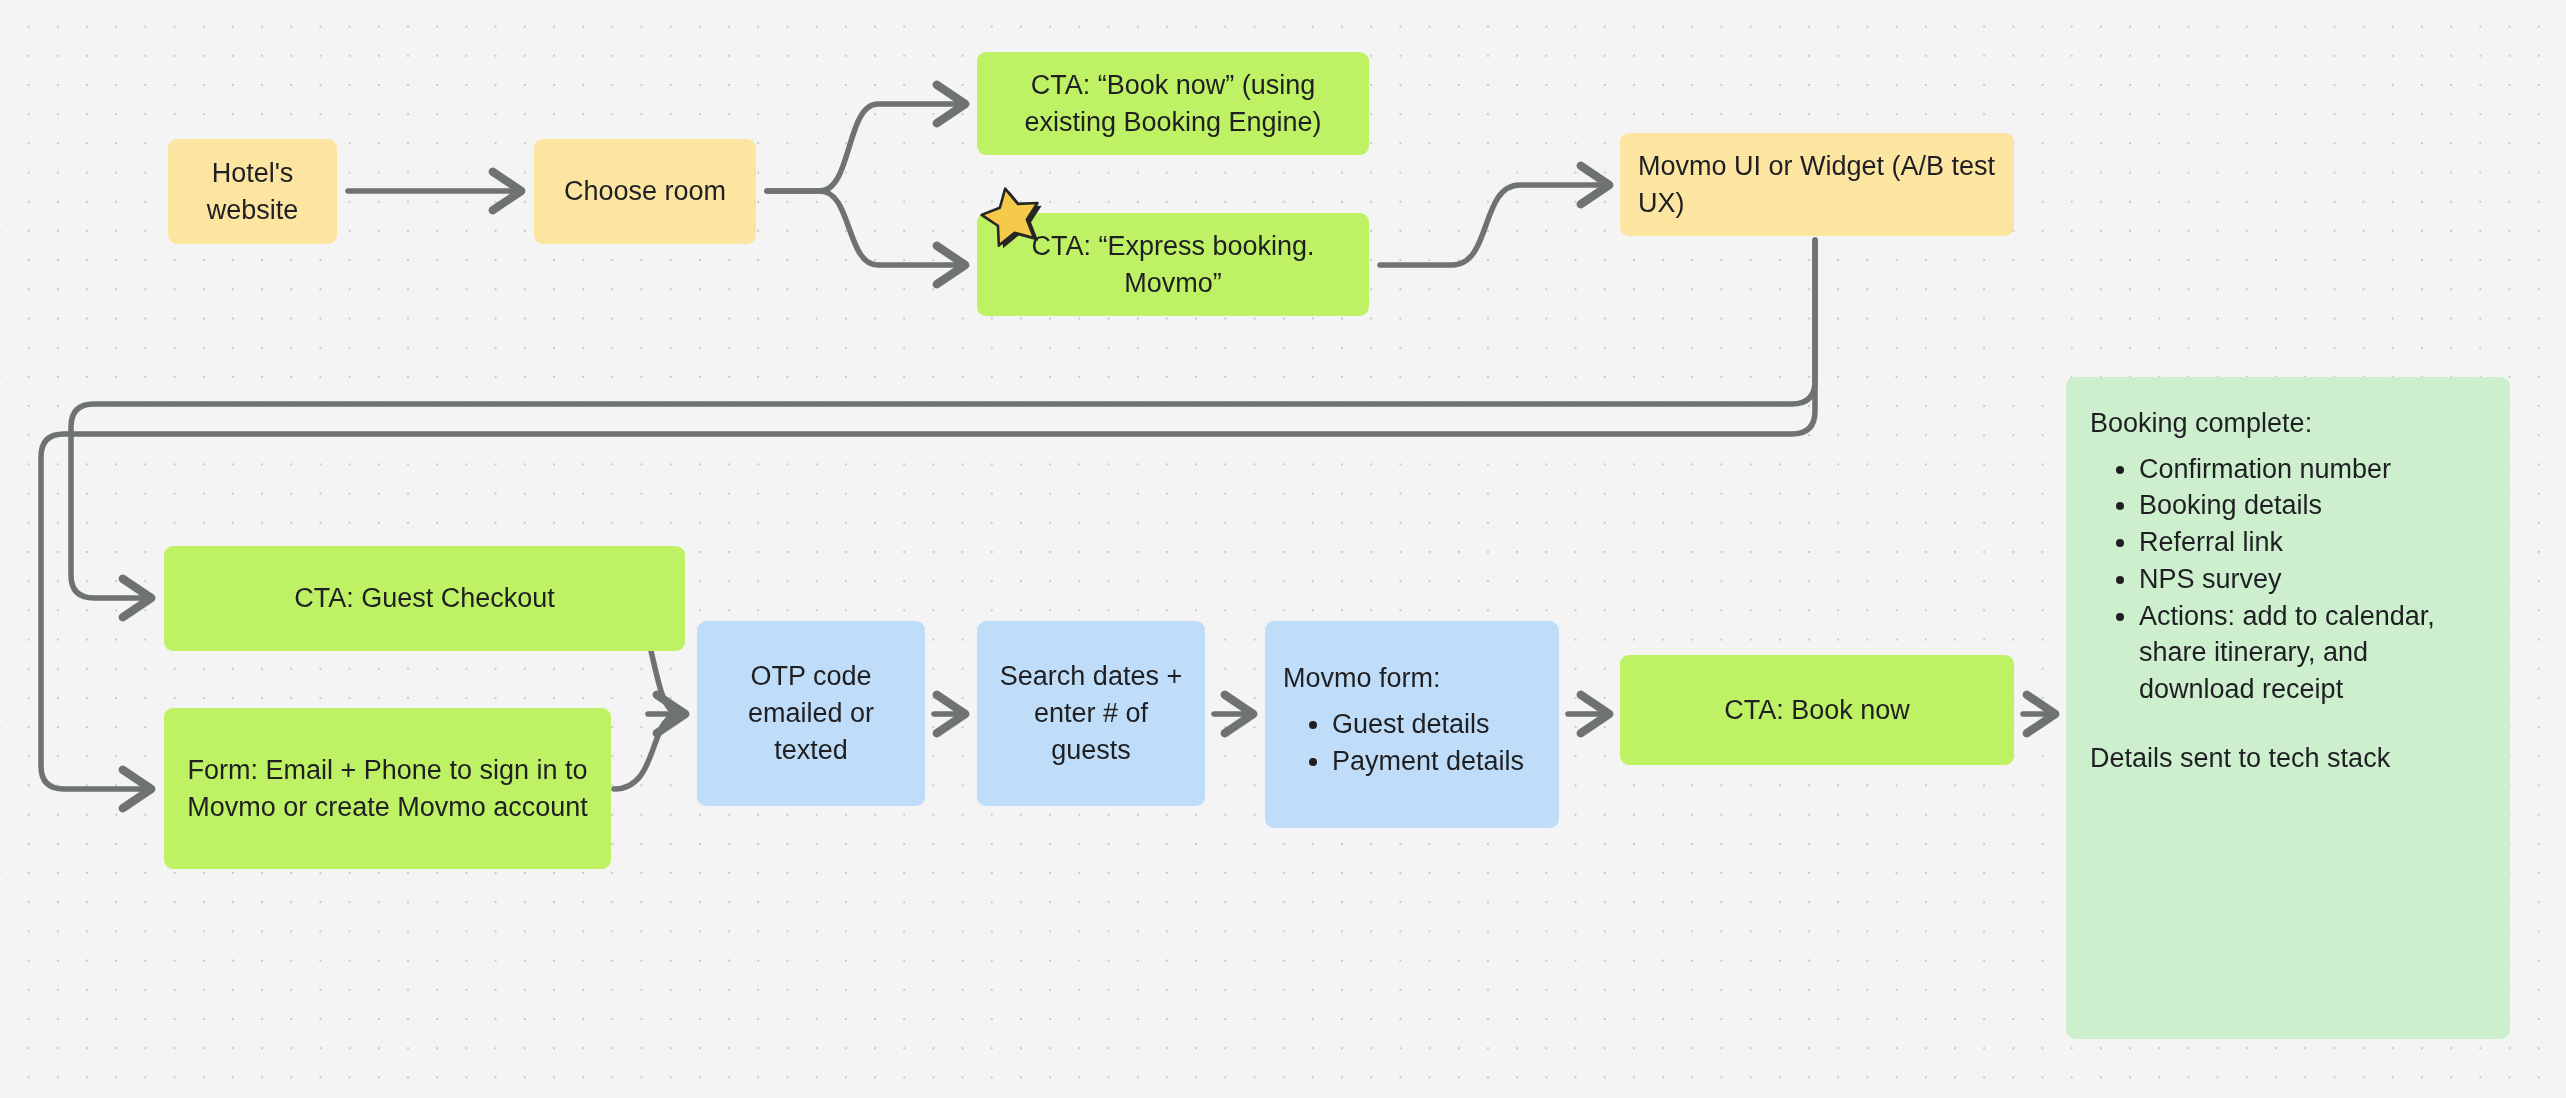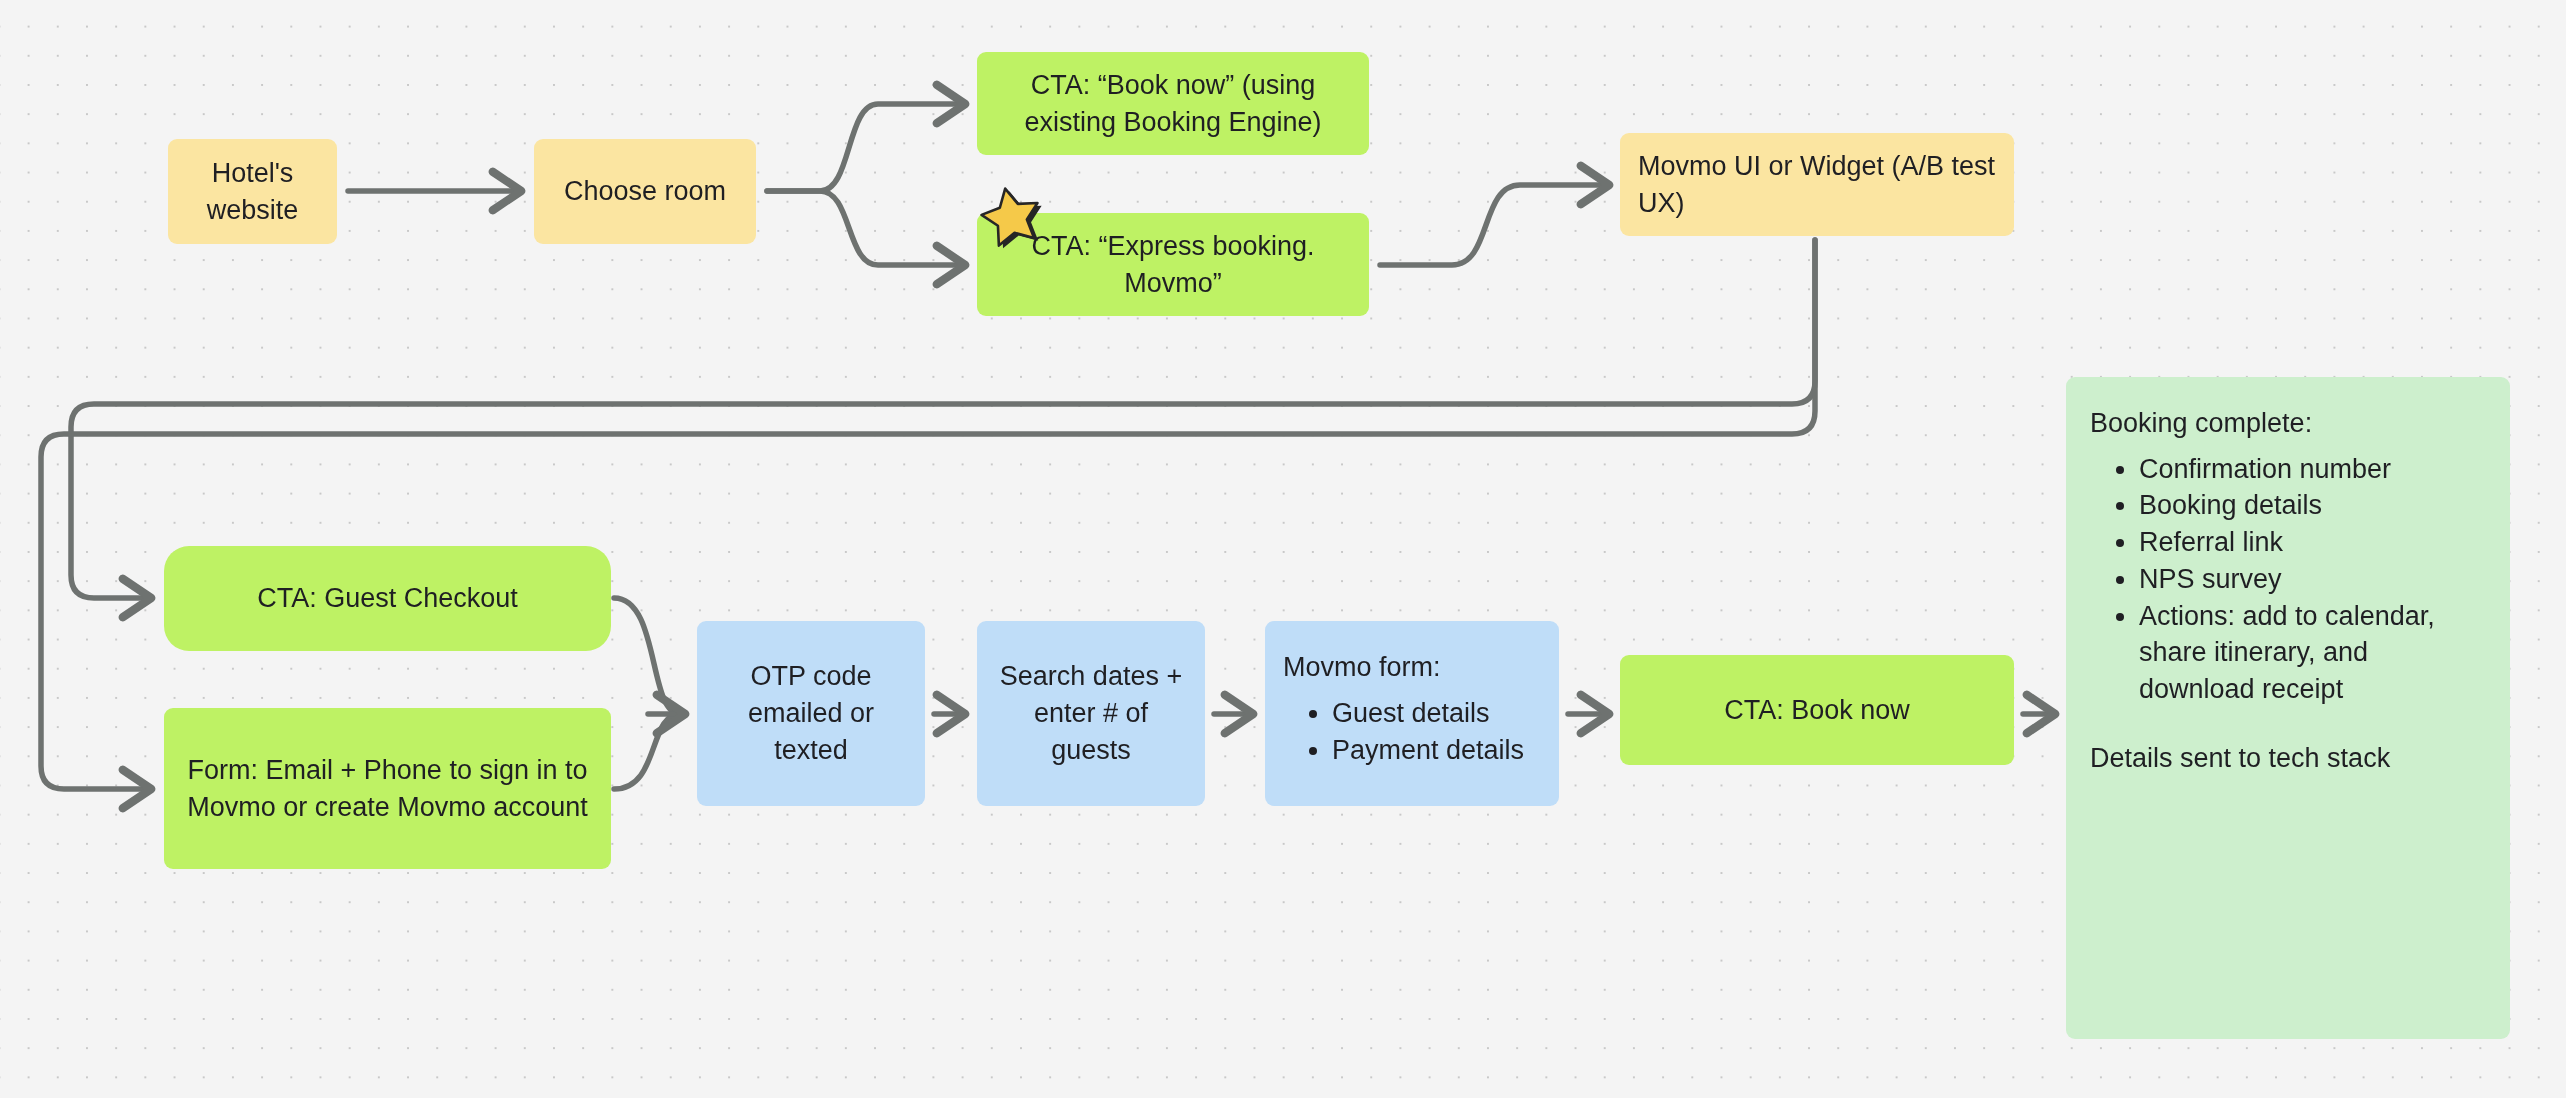--- a/index.html
+++ b/index.html
@@ -74,26 +74,26 @@
   }
   .bullet-wrap ul li { margin: 0; }
 
   
   #node-hotel-website   { left: 168px;  top: 139px;  width: 169px; height: 105px; }
   #node-choose-room     { left: 534px;  top: 139px;  width: 222px; height: 105px; }
   #node-cta-book-now-be { left: 977px;  top: 52px;   width: 392px; height: 103px; }
   #node-cta-express     { left: 977px;  top: 213px;  width: 392px; height: 103px; }
   #node-movmo-ui        { left: 1620px; top: 133px;  width: 394px; height: 103px; }
 
-  #node-cta-guest-checkout { left: 164px; top: 546px; width: 447px; height: 105px; border-radius: 25px; }
+  #node-cta-guest-checkout { left: 164px; top: 546px; width: 521px; height: 105px; }
   #node-form-email-phone   { left: 164px; top: 708px; width: 447px; height: 161px; }
 
   #node-otp-code      { left: 697px;  top: 621px; width: 228px; height: 185px; }
   #node-search-dates  { left: 977px;  top: 621px; width: 228px; height: 185px; }
-  #node-movmo-form    { left: 1265px; top: 621px; width: 294px; height: 185px; }
+  #node-movmo-form    { left: 1265px; top: 621px; width: 294px; height: 207px; }
   #node-cta-book-now  { left: 1620px; top: 655px; width: 394px; height: 110px; }
 
   #node-booking-complete {
     left: 2066px; top: 377px; width: 444px; height: 662px;
     align-items: flex-start;
     justify-content: flex-start;
     padding: 28px 24px;
     font-size: 27px;
   }
   #node-booking-complete .section + .section { margin-top: 32px; }

